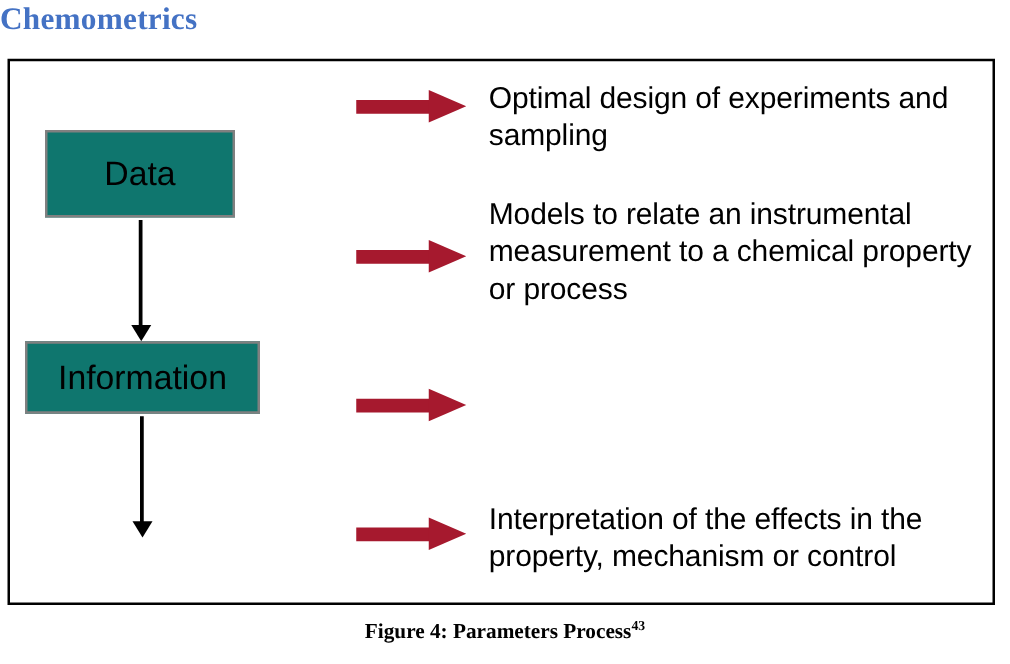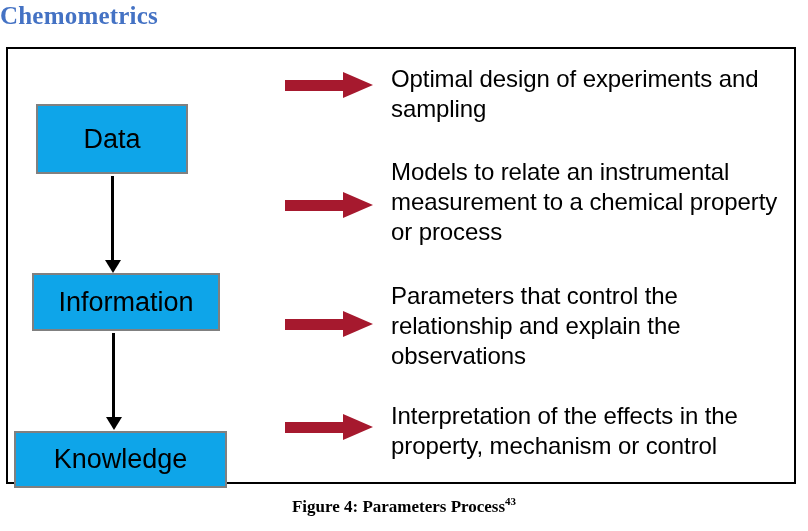--- a/index.html
+++ b/index.html
@@ -39,32 +39,32 @@
     border: 2px solid #000000;
     box-sizing: border-box;
     background: #ffffff;
   }
 
   
   .flow-box {
     position: absolute;
     border: 2px solid #808080;
     box-sizing: border-box;
-    background: #0ea5e9;
+    background: #0f766e;
     display: flex;
     align-items: center;
     justify-content: center;
     color: #000000;
     font-family: "Liberation Sans", sans-serif;
     font-size: 27px;
     line-height: 1;
     white-space: nowrap;
   }
   .box-data        { left: 28px;  top: 55px;  width: 152px; height: 70px; }
-  .box-information { left: 24px;  top: 224px; width: 188px; height: 58px; }
+  .box-information { left: 12px;  top: 224px; width: 188px; height: 58px; }
   .box-knowledge   { left: 6px;   top: 382px; width: 213px; height: 57px; border-color:#808080; }
 
   
   .connector {
     position: absolute;
     width: 26px;
   }
   .connector .shaft {
     position: absolute;
     left: 11px;
@@ -155,23 +155,20 @@
 <div class="figure-frame" style="border-color: rgb(0, 0, 0);">
 
   <div class="flow-box box-data" style="border-color: rgb(128, 128, 128);">
     <span>Data</span>
   </div>
 
   <div class="flow-box box-information" style="border-color: rgb(128, 128, 128);">
     <span>Information</span>
   </div>
 
-  <div class="flow-box box-knowledge" style="border-color: rgb(128, 128, 128);">
-    <span>Knowledge</span>
-  </div>
 
   <div class="connector conn-1">
     <div class="shaft" style="background: rgb(0, 0, 0);"></div>
     <div class="head" style="border-top-color: rgb(0, 0, 0);"></div>
   </div>
 
   <div class="connector conn-2">
     <div class="shaft" style="background: rgb(0, 0, 0);"></div>
     <div class="head" style="border-top-color: rgb(0, 0, 0);"></div>
   </div>
@@ -190,21 +187,20 @@
   </div>
   <div class="red-arrow ra-4">
     <div class="ra-shaft" style="background: rgb(166, 25, 46);"></div>
     <div class="ra-head" style="border-left-color: rgb(166, 25, 46);"></div>
   </div>
 
   <div class="flow-text ft-2">Models to relate an instrumental measurement to a chemical property or process</div>
 
   <div class="flow-text ft-1">Optimal design of experiments and sampling</div>
 
-  <div class="flow-text ft-3">Parameters that control the relationship and explain the observations</div>
 
   <div class="flow-text ft-4">Interpretation of the effects in the property, mechanism or control</div>
 
 </div>
 
 <div class="caption">
   <span>Figure 4: Parameters Process</span><sup>43</sup>
 </div>
 
 </body></html>

